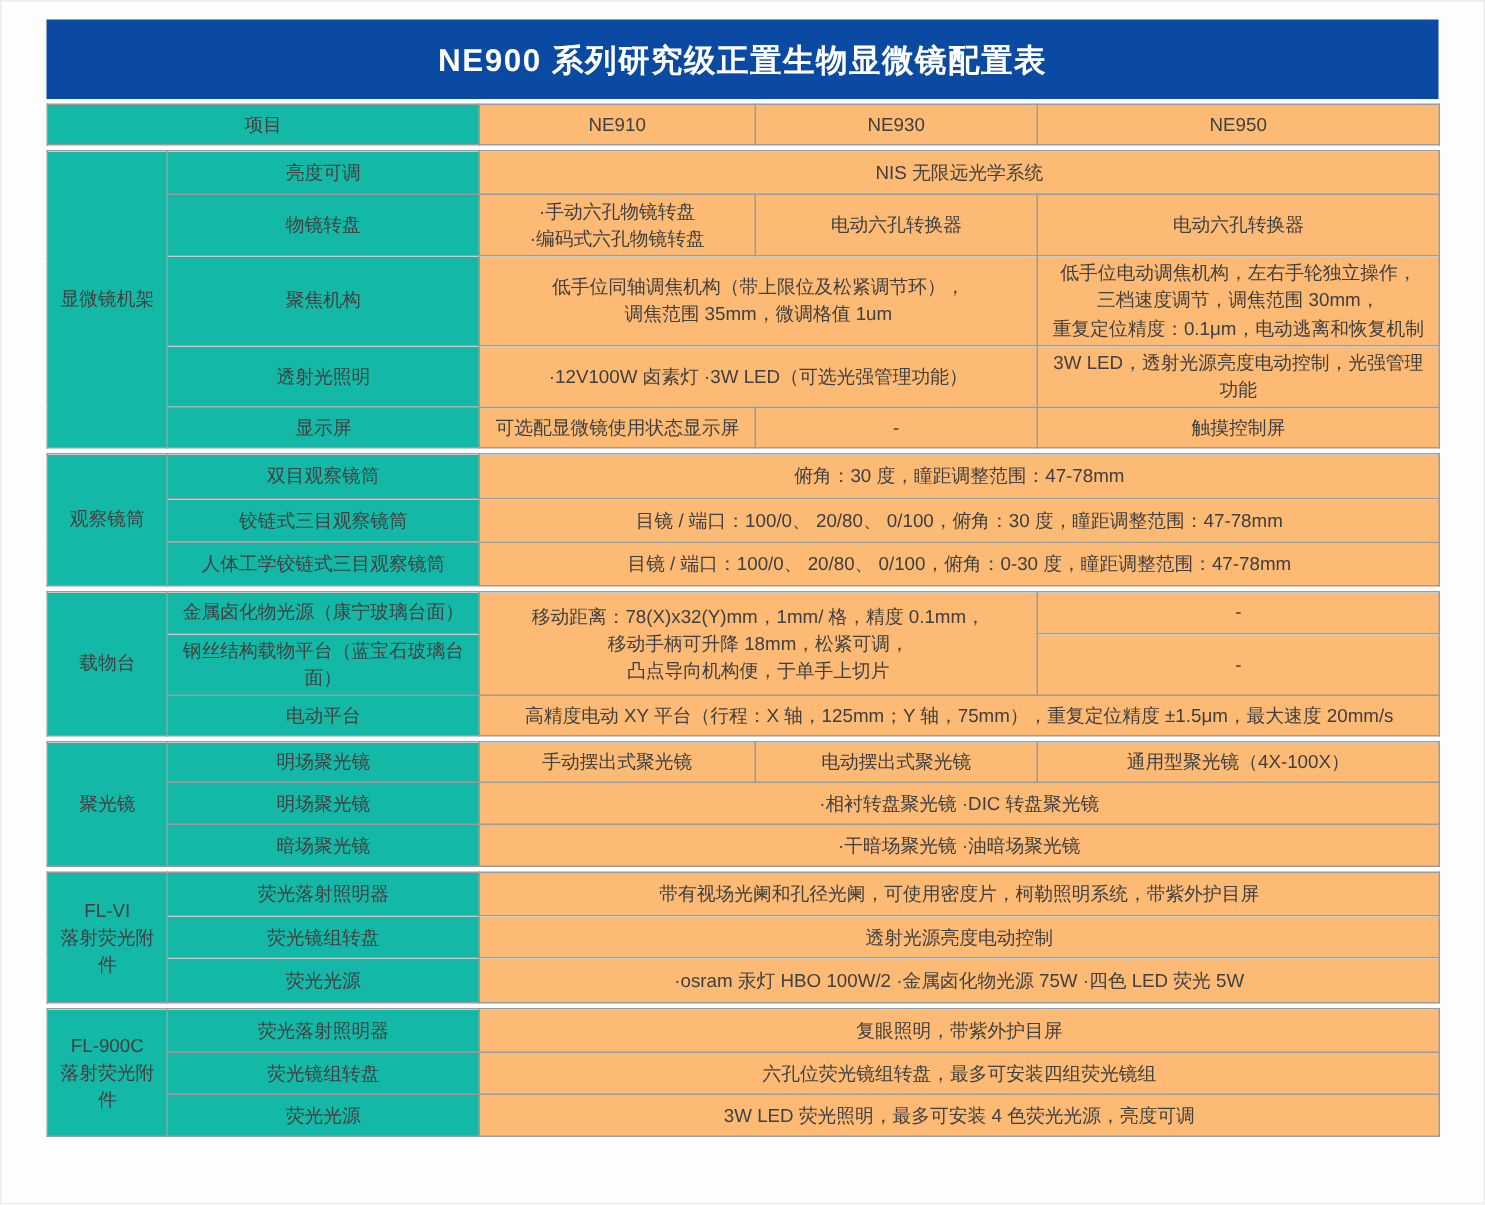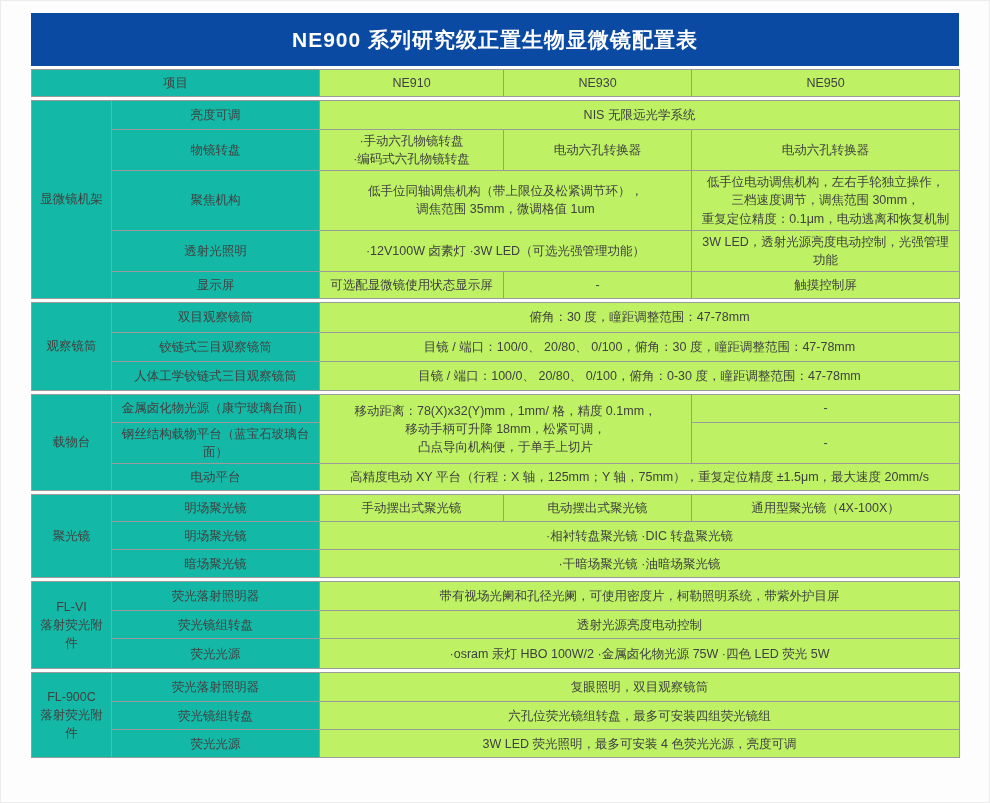--- a/index.html
+++ b/index.html
@@ -14,21 +14,21 @@
   }
   table.tbl { border-collapse: collapse; table-layout: fixed; width: 928px; margin-top: 3px; }
   table.tbl td {
     border: 1px solid #9b9b9b;
     font-size: 12.5px; line-height: 1.45;
     text-align: center; vertical-align: middle;
     padding: 2px 6px; white-space: pre-line;
     overflow: hidden;
   }
   td.lbl  { background: #14b8a6; }   
-  td.val  { background: #bef264; }   
+  td.val  { background: #fdba74; }   
   td.al   { text-align: left; padding-left: 9px; }
   col.c1 { width: 80px; }  col.c2 { width: 208px; }
   col.c3 { width: 184px; } col.c4 { width: 188px; } col.c5 { width: 268px; }
 </style>
 </head>
 <body>
 
 <div class="page">
   <div class="table-wrap">
 
@@ -208,21 +208,21 @@
           <col class="c2">
           <col class="c3">
           <col class="c4">
           <col class="c5">
         </colgroup>
       <tbody>
           <tr style="height:29px">
         <td rowspan="3" class="lbl">FL-900C
 落射荧光附件</td>
         <td class="lbl">荧光落射照明器</td>
-        <td colspan="3" class="val">复眼照明，双目观察镜筒</td>
+        <td colspan="3" class="val">复眼照明，带紫外护目屏</td>
       </tr>
       <tr style="height:28px">
         <td class="lbl">荧光镜组转盘</td>
         <td colspan="3" class="val">六孔位荧光镜组转盘，最多可安装四组荧光镜组</td>
       </tr>
       <tr style="height:28px">
         <td class="lbl">荧光光源</td>
         <td colspan="3" class="val">3W LED 荧光照明，最多可安装 4 色荧光光源，亮度可调</td>
       </tr>
     </tbody>

